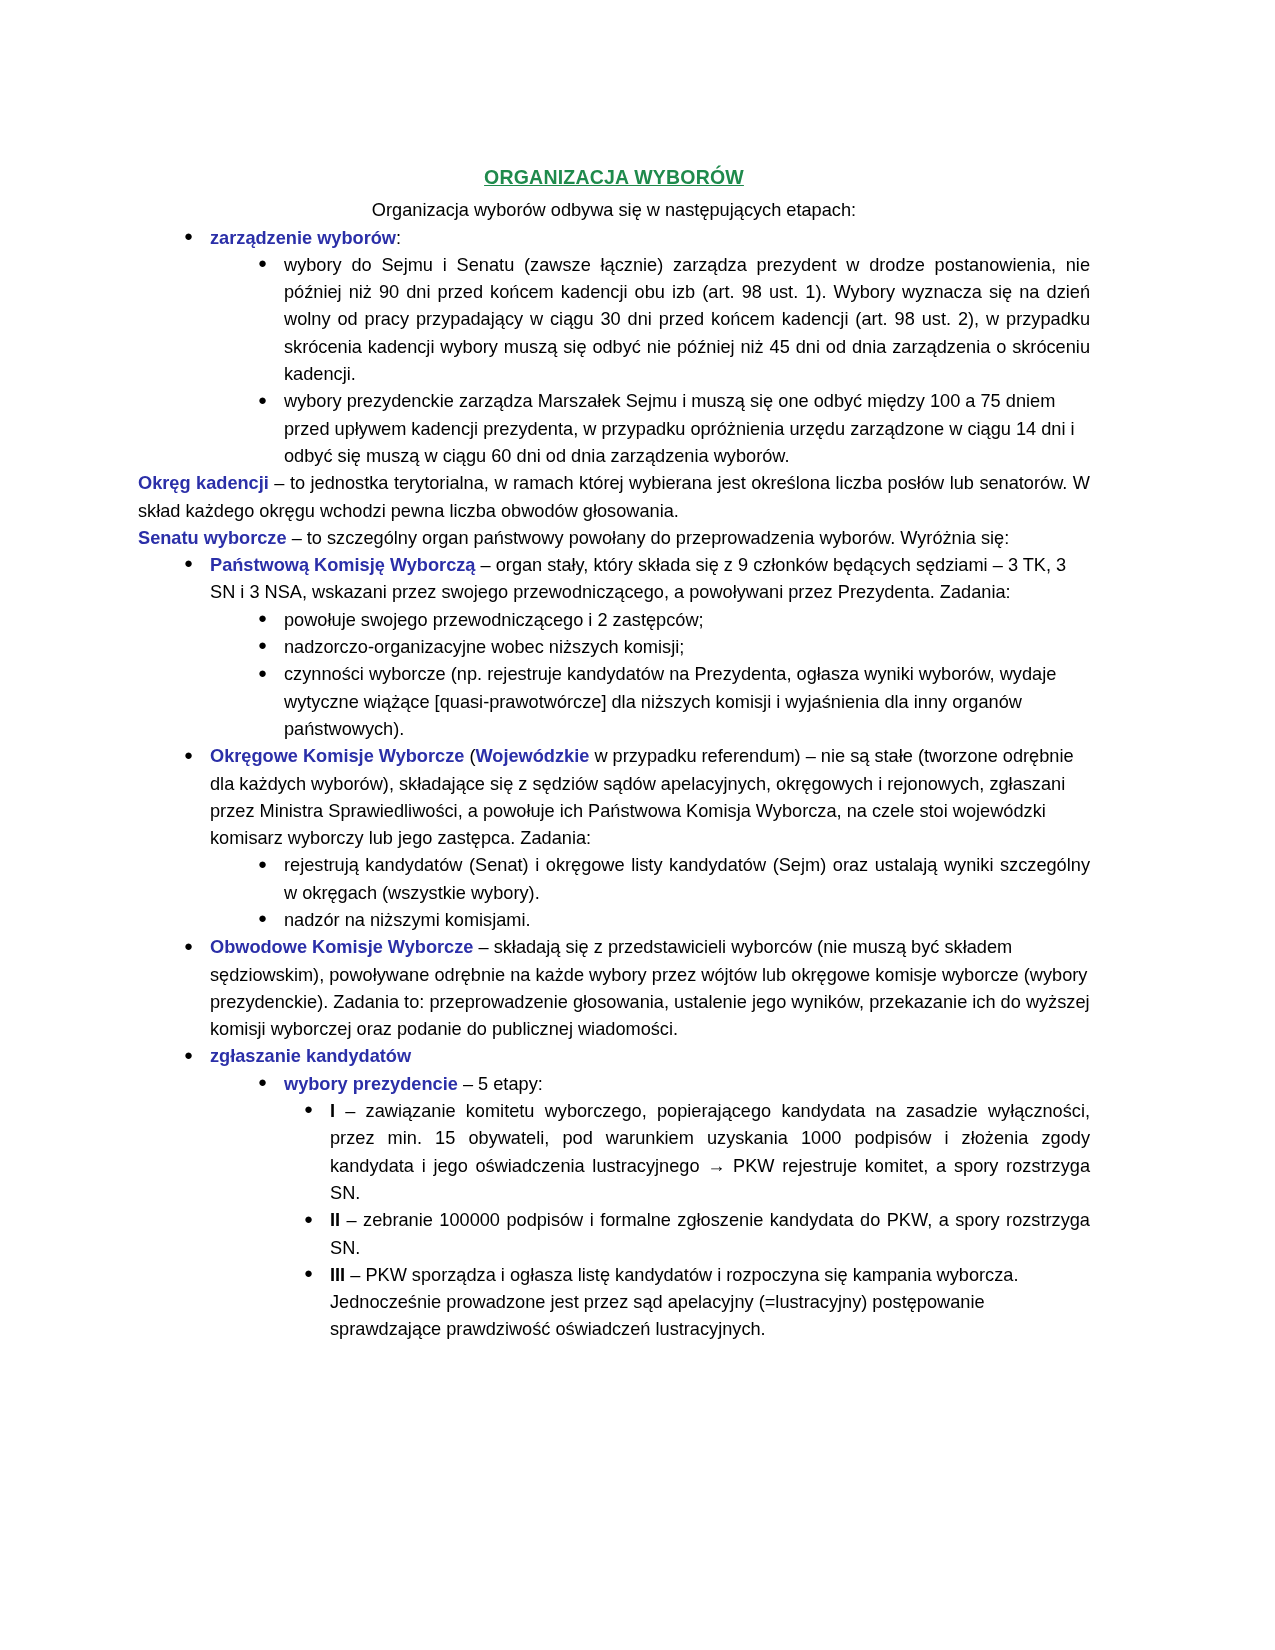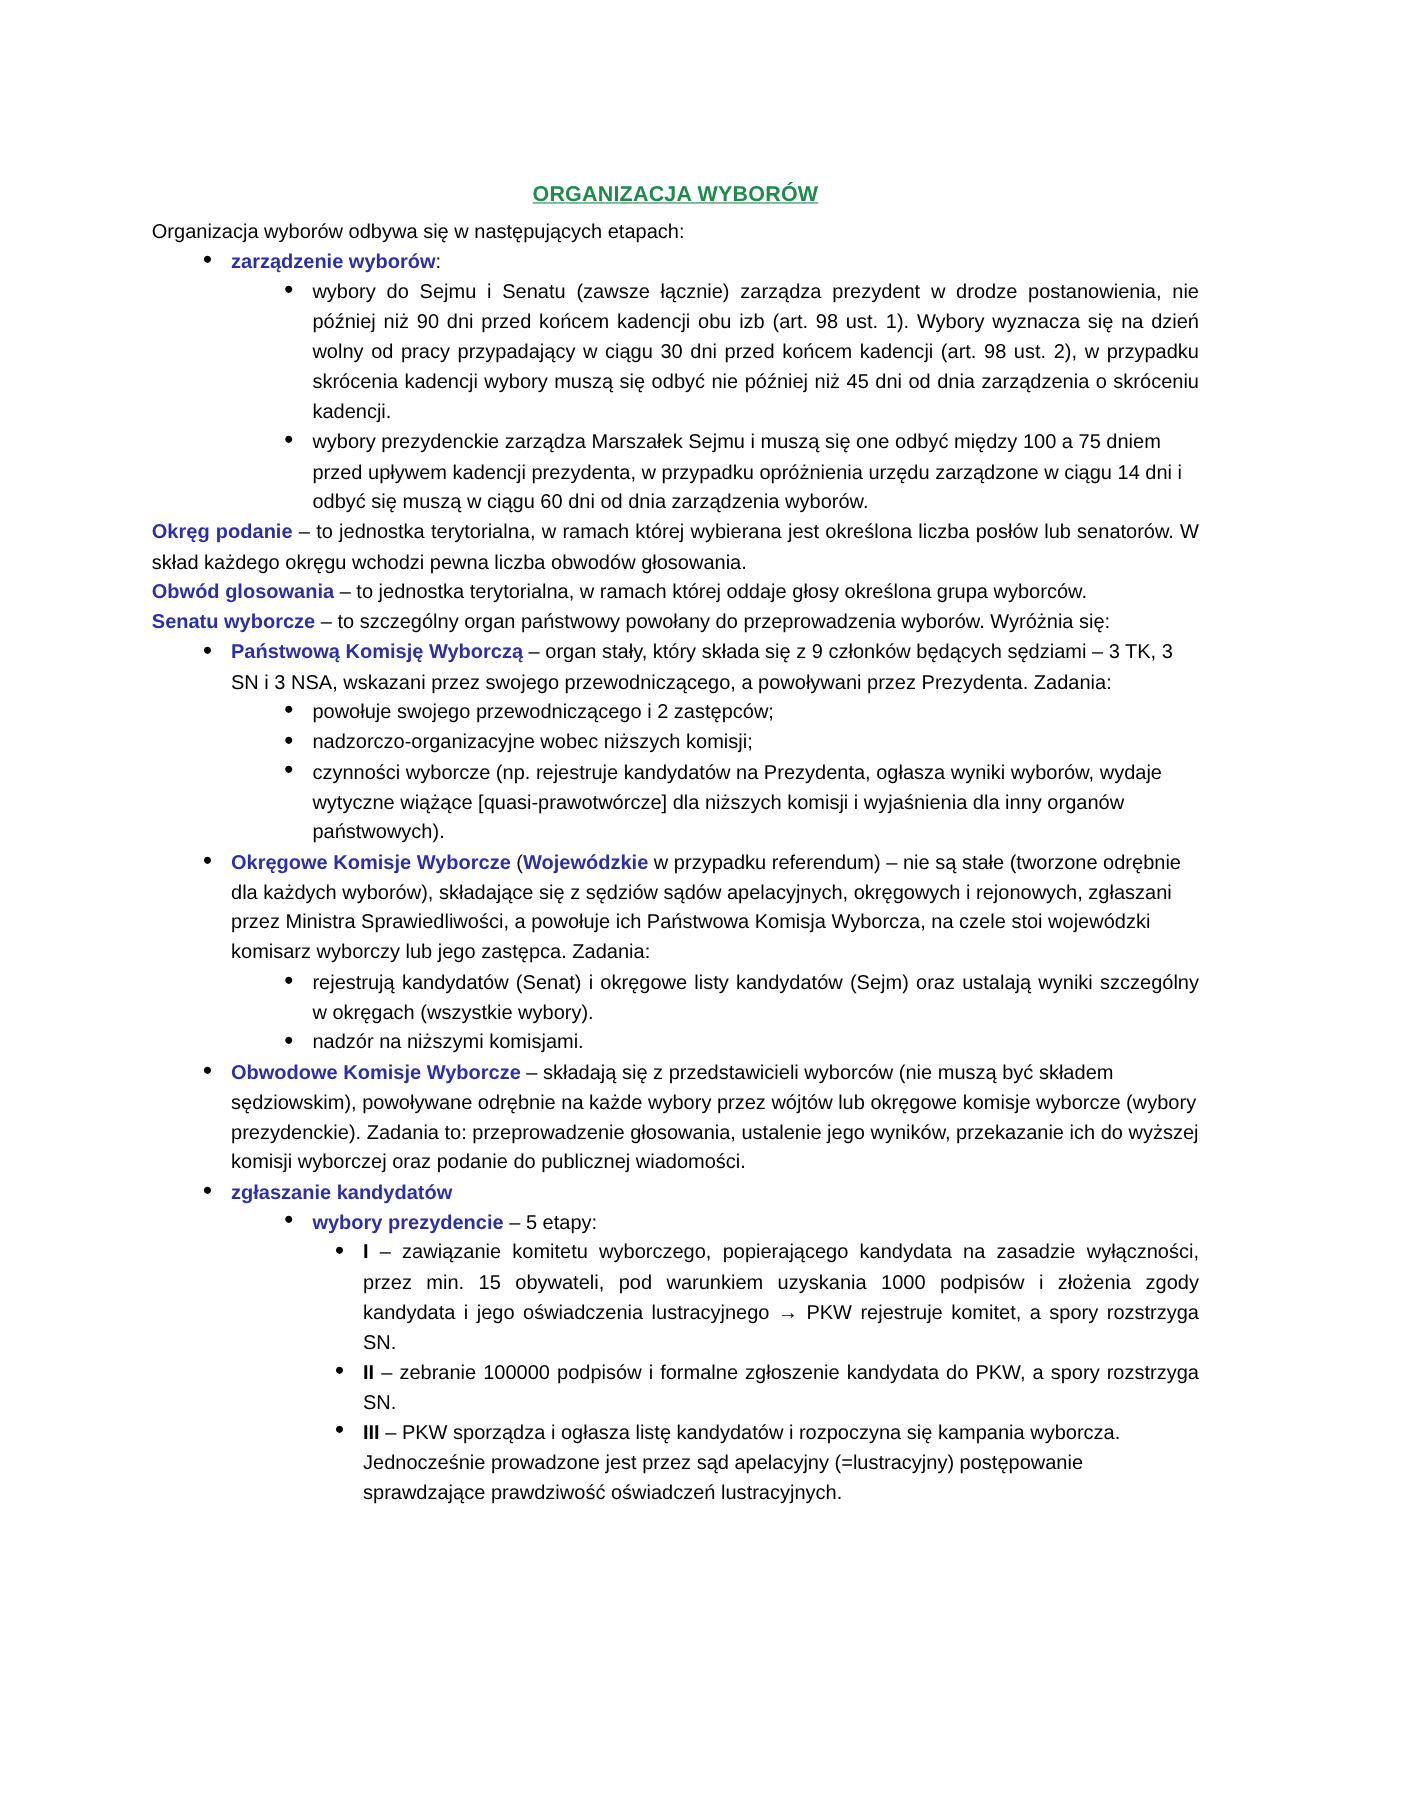--- a/index.html
+++ b/index.html
@@ -44,21 +44,21 @@
   
   p.body {
     margin: 0;
     font-size: 18.2px;
     line-height: 1.5;
     text-align: justify;
     text-justify: inter-word;
     color: #000;
   }
   p.lead {
-    text-align: left;
+    text-align: center;
   }
   .term {
     color: #2b2fa8;
     font-weight: bold;
     margin-top: 24px;
   }
   .rom {
     font-weight: bold;
     color: #000;
   }
@@ -122,23 +122,22 @@
       <li class="bullet">
         <span class="dot">●</span>
         <span class="txt">wybory do Sejmu i Senatu (zawsze łącznie) zarządza prezydent w drodze postanowienia, nie później niż 90 dni przed końcem kadencji obu izb (art. 98 ust. 1). Wybory wyznacza się na dzień wolny od pracy przypadający w ciągu 30 dni przed końcem kadencji (art. 98 ust. 2), w przypadku skrócenia kadencji wybory muszą się odbyć nie później niż 45 dni od dnia zarządzenia o skróceniu kadencji.</span>
       </li>
       <li class="bullet">
         <span class="dot">●</span>
         <span class="txt">wybory prezydenckie zarządza Marszałek Sejmu i muszą się one odbyć między 100 a 75 dniem przed upływem kadencji prezydenta, w przypadku opróżnienia urzędu zarządzone w ciągu 14 dni i odbyć się muszą w ciągu 60 dni od dnia zarządzenia wyborów.</span>
       </li>
     </ul>
 
-    <p class="body"><span class="term">Okręg podanie</span><span> – to jednostka terytorialna, w ramach której wybierana jest określona liczba posłów lub senatorów. W skład każdego okręgu wchodzi pewna liczba obwodów głosowania.</span></p>
-
-    <p class="body"><span class="term">Obwód glosowania</span><span> – to jednostka terytorialna, w ramach której oddaje głosy określona grupa wyborców.</span></p>
+    <p class="body"><span class="term">Okręg kadencji</span><span> – to jednostka terytorialna, w ramach której wybierana jest określona liczba posłów lub senatorów. W skład każdego okręgu wchodzi pewna liczba obwodów głosowania.</span></p>
+
 
     <p class="body"><span class="term">Senatu wyborcze</span><span> – to szczególny organ państwowy powołany do przeprowadzenia wyborów. Wyróżnia się:</span></p>
 
     <ul class="lvl1">
       <li class="bullet">
         <span class="dot">●</span>
         <span class="txt"><span class="term">Państwową Komisję Wyborczą</span><span> – organ stały, który składa się z 9 członków będących sędziami – 3 TK, 3 SN i 3 NSA, wskazani przez swojego przewodniczącego, a powoływani przez Prezydenta. Zadania:</span></span>
       </li>
     </ul>
 

